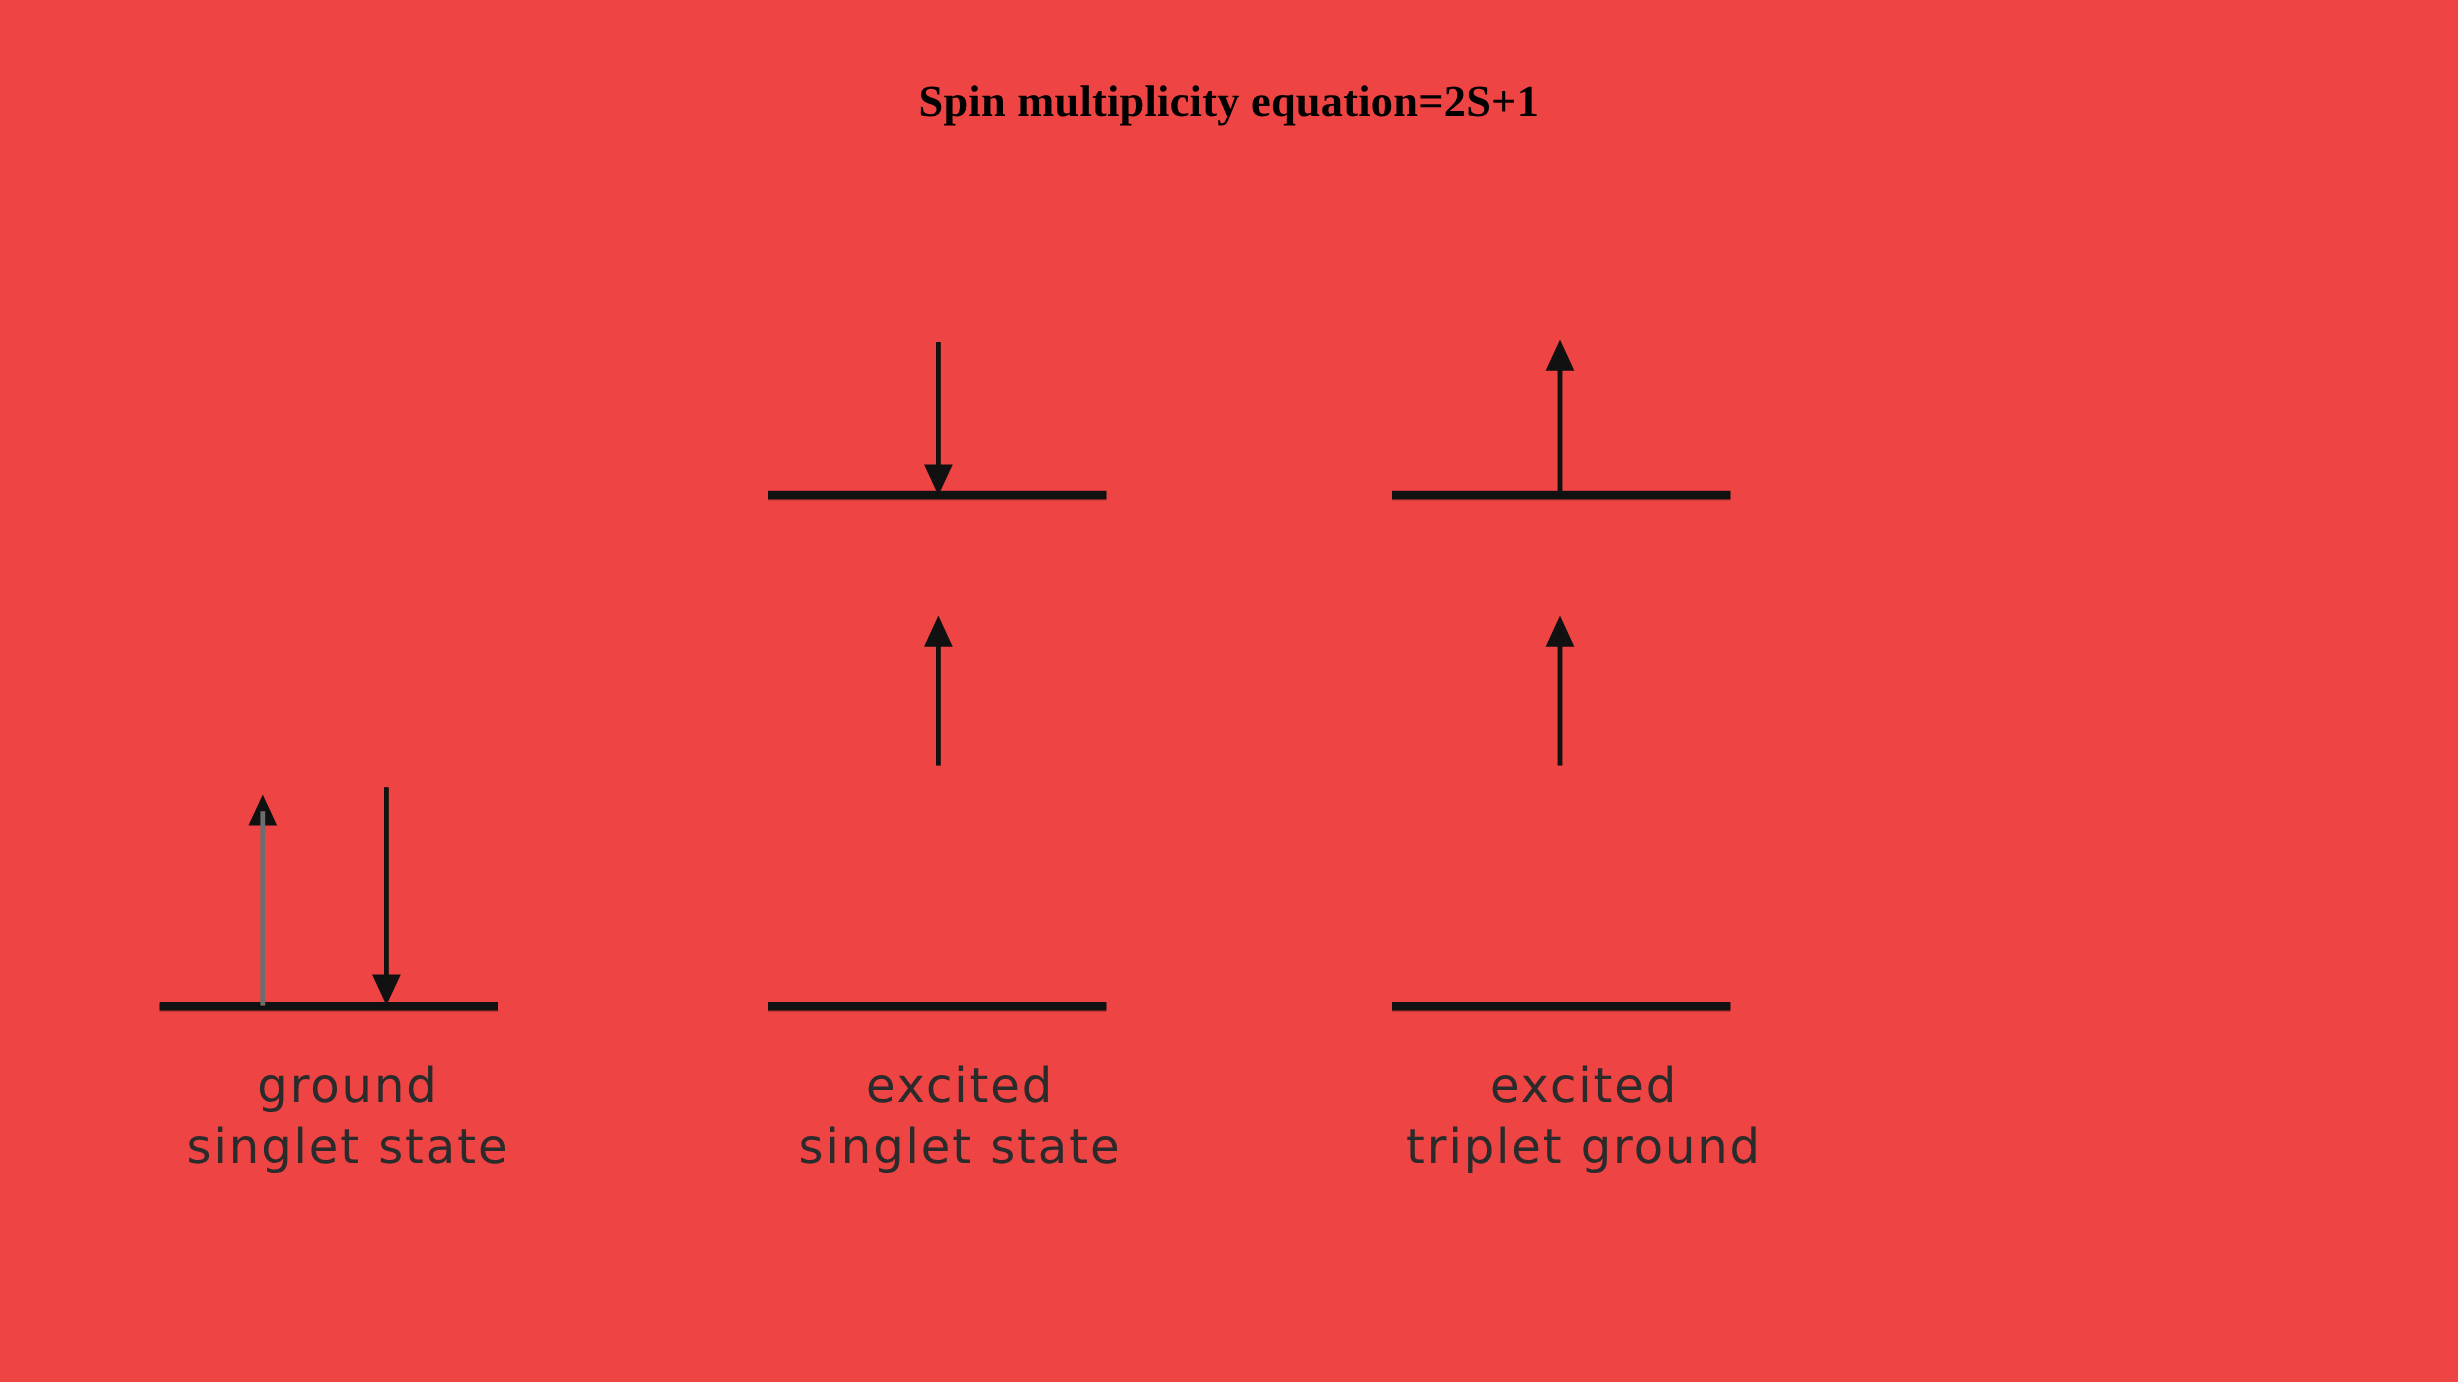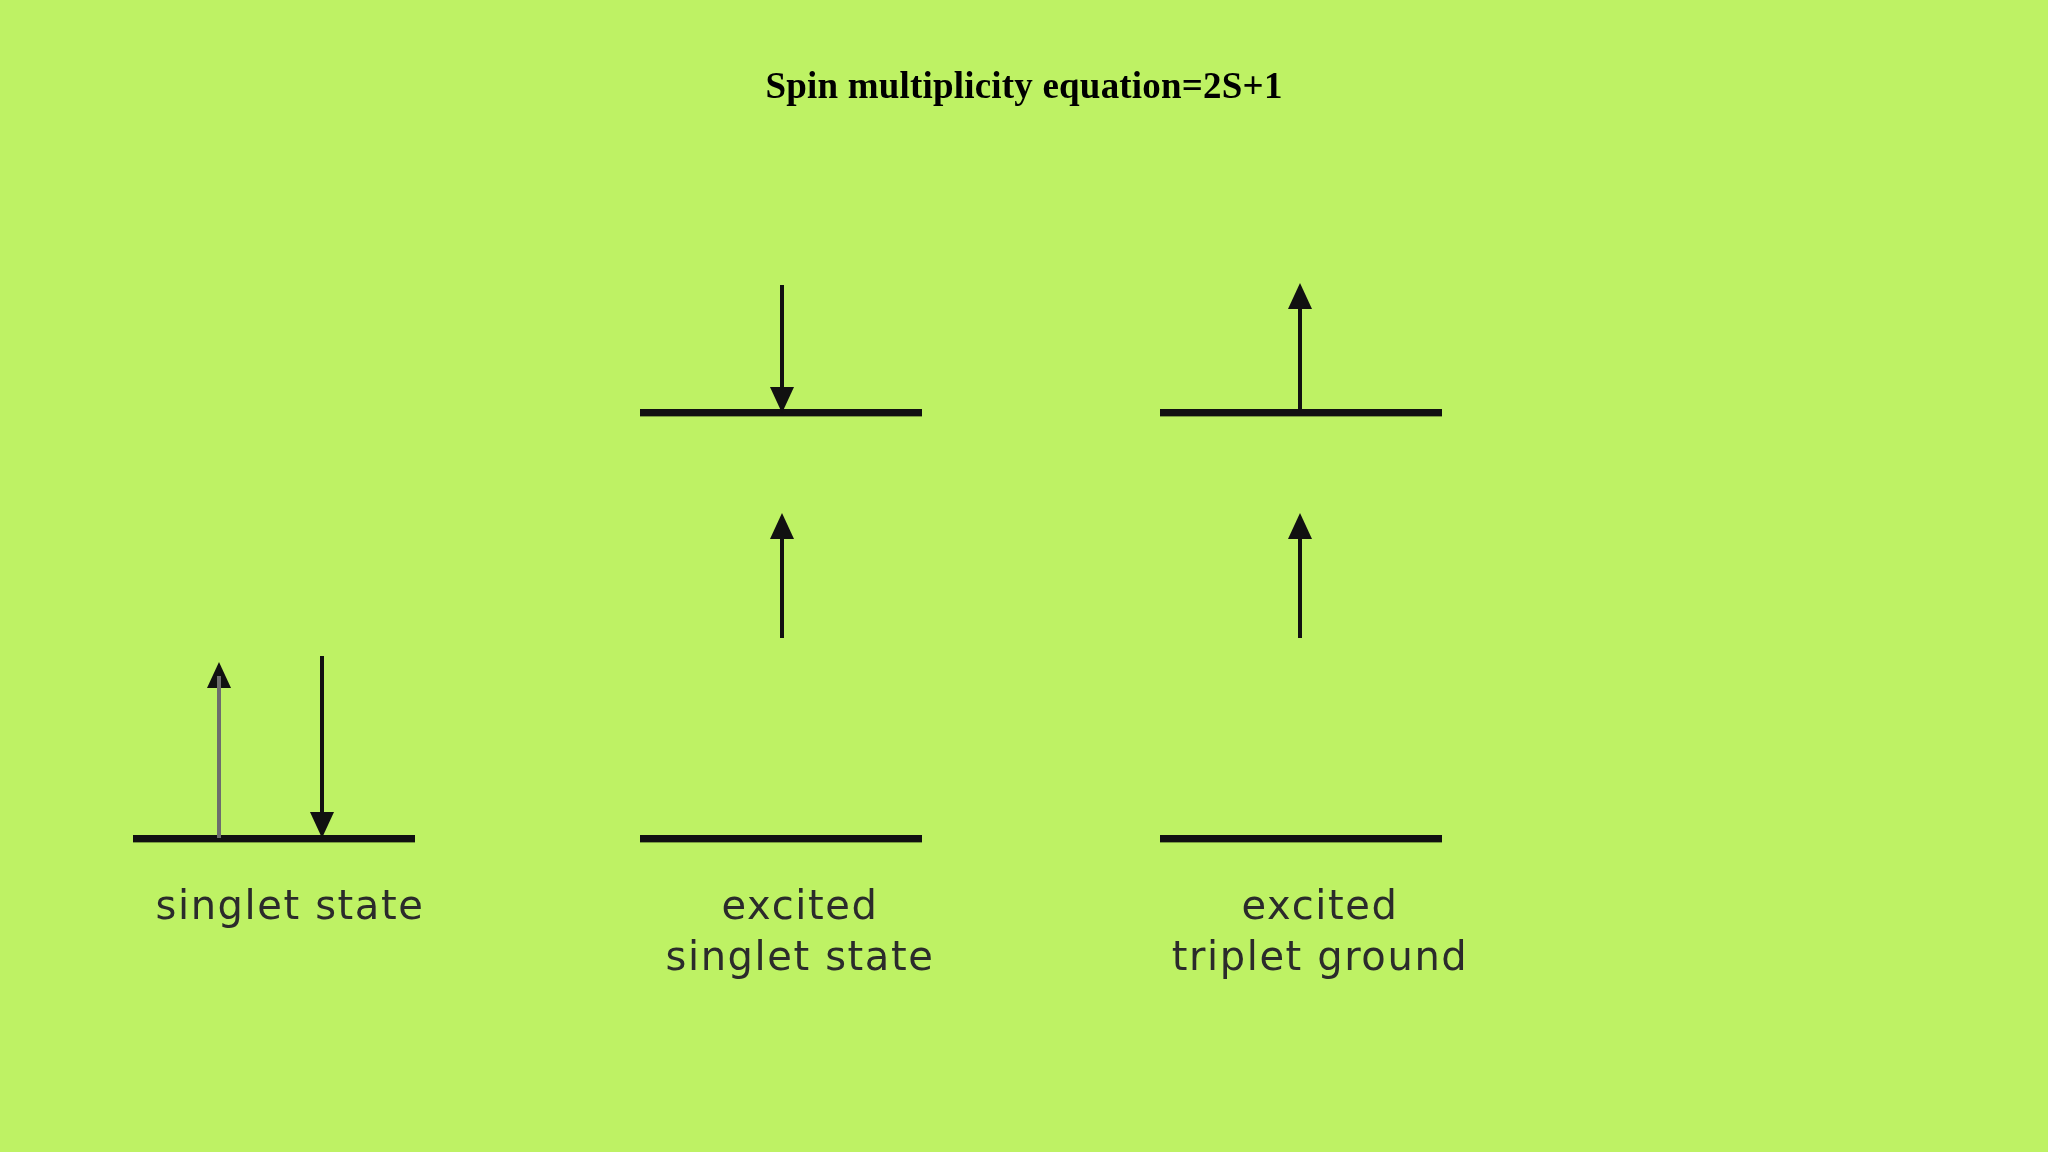--- a/index.html
+++ b/index.html
@@ -9,21 +9,21 @@
     background: #ffffff;
   }
   body {
     font-family: "Liberation Sans", sans-serif;
     color: #000000;
   }
   #stage {
     position: relative;
     width: 2048px;
     height: 1152px;
-    background: #bef264;
+    background: #ef4444;
     overflow: hidden;
   }
 
   
   .title {
     position: absolute;
     left: 0;
     top: 64px;
     width: 2048px;
     text-align: center;
@@ -114,20 +114,21 @@
       <div class="head up"></div>
       <div class="shaft gray" style="top:14px; height:162px;"></div>
     </div>
 
     <div class="arrow" style="left:297px; top:656px; height:182px;">
       <div class="shaft" style="top:0; height:160px;"></div>
       <div class="head down"></div>
     </div>
 
     <div class="caption">
+      <span class="cap-line">ground</span>
       <span class="cap-line">singlet state</span>
     </div>
   </div>
 
   <div class="panel panel-exsing">
 
     <div class="level level-upper" style="left:120px; width:282px;"></div>
 
     <div class="level level-lower" style="left:120px; width:282px;"></div>
 

